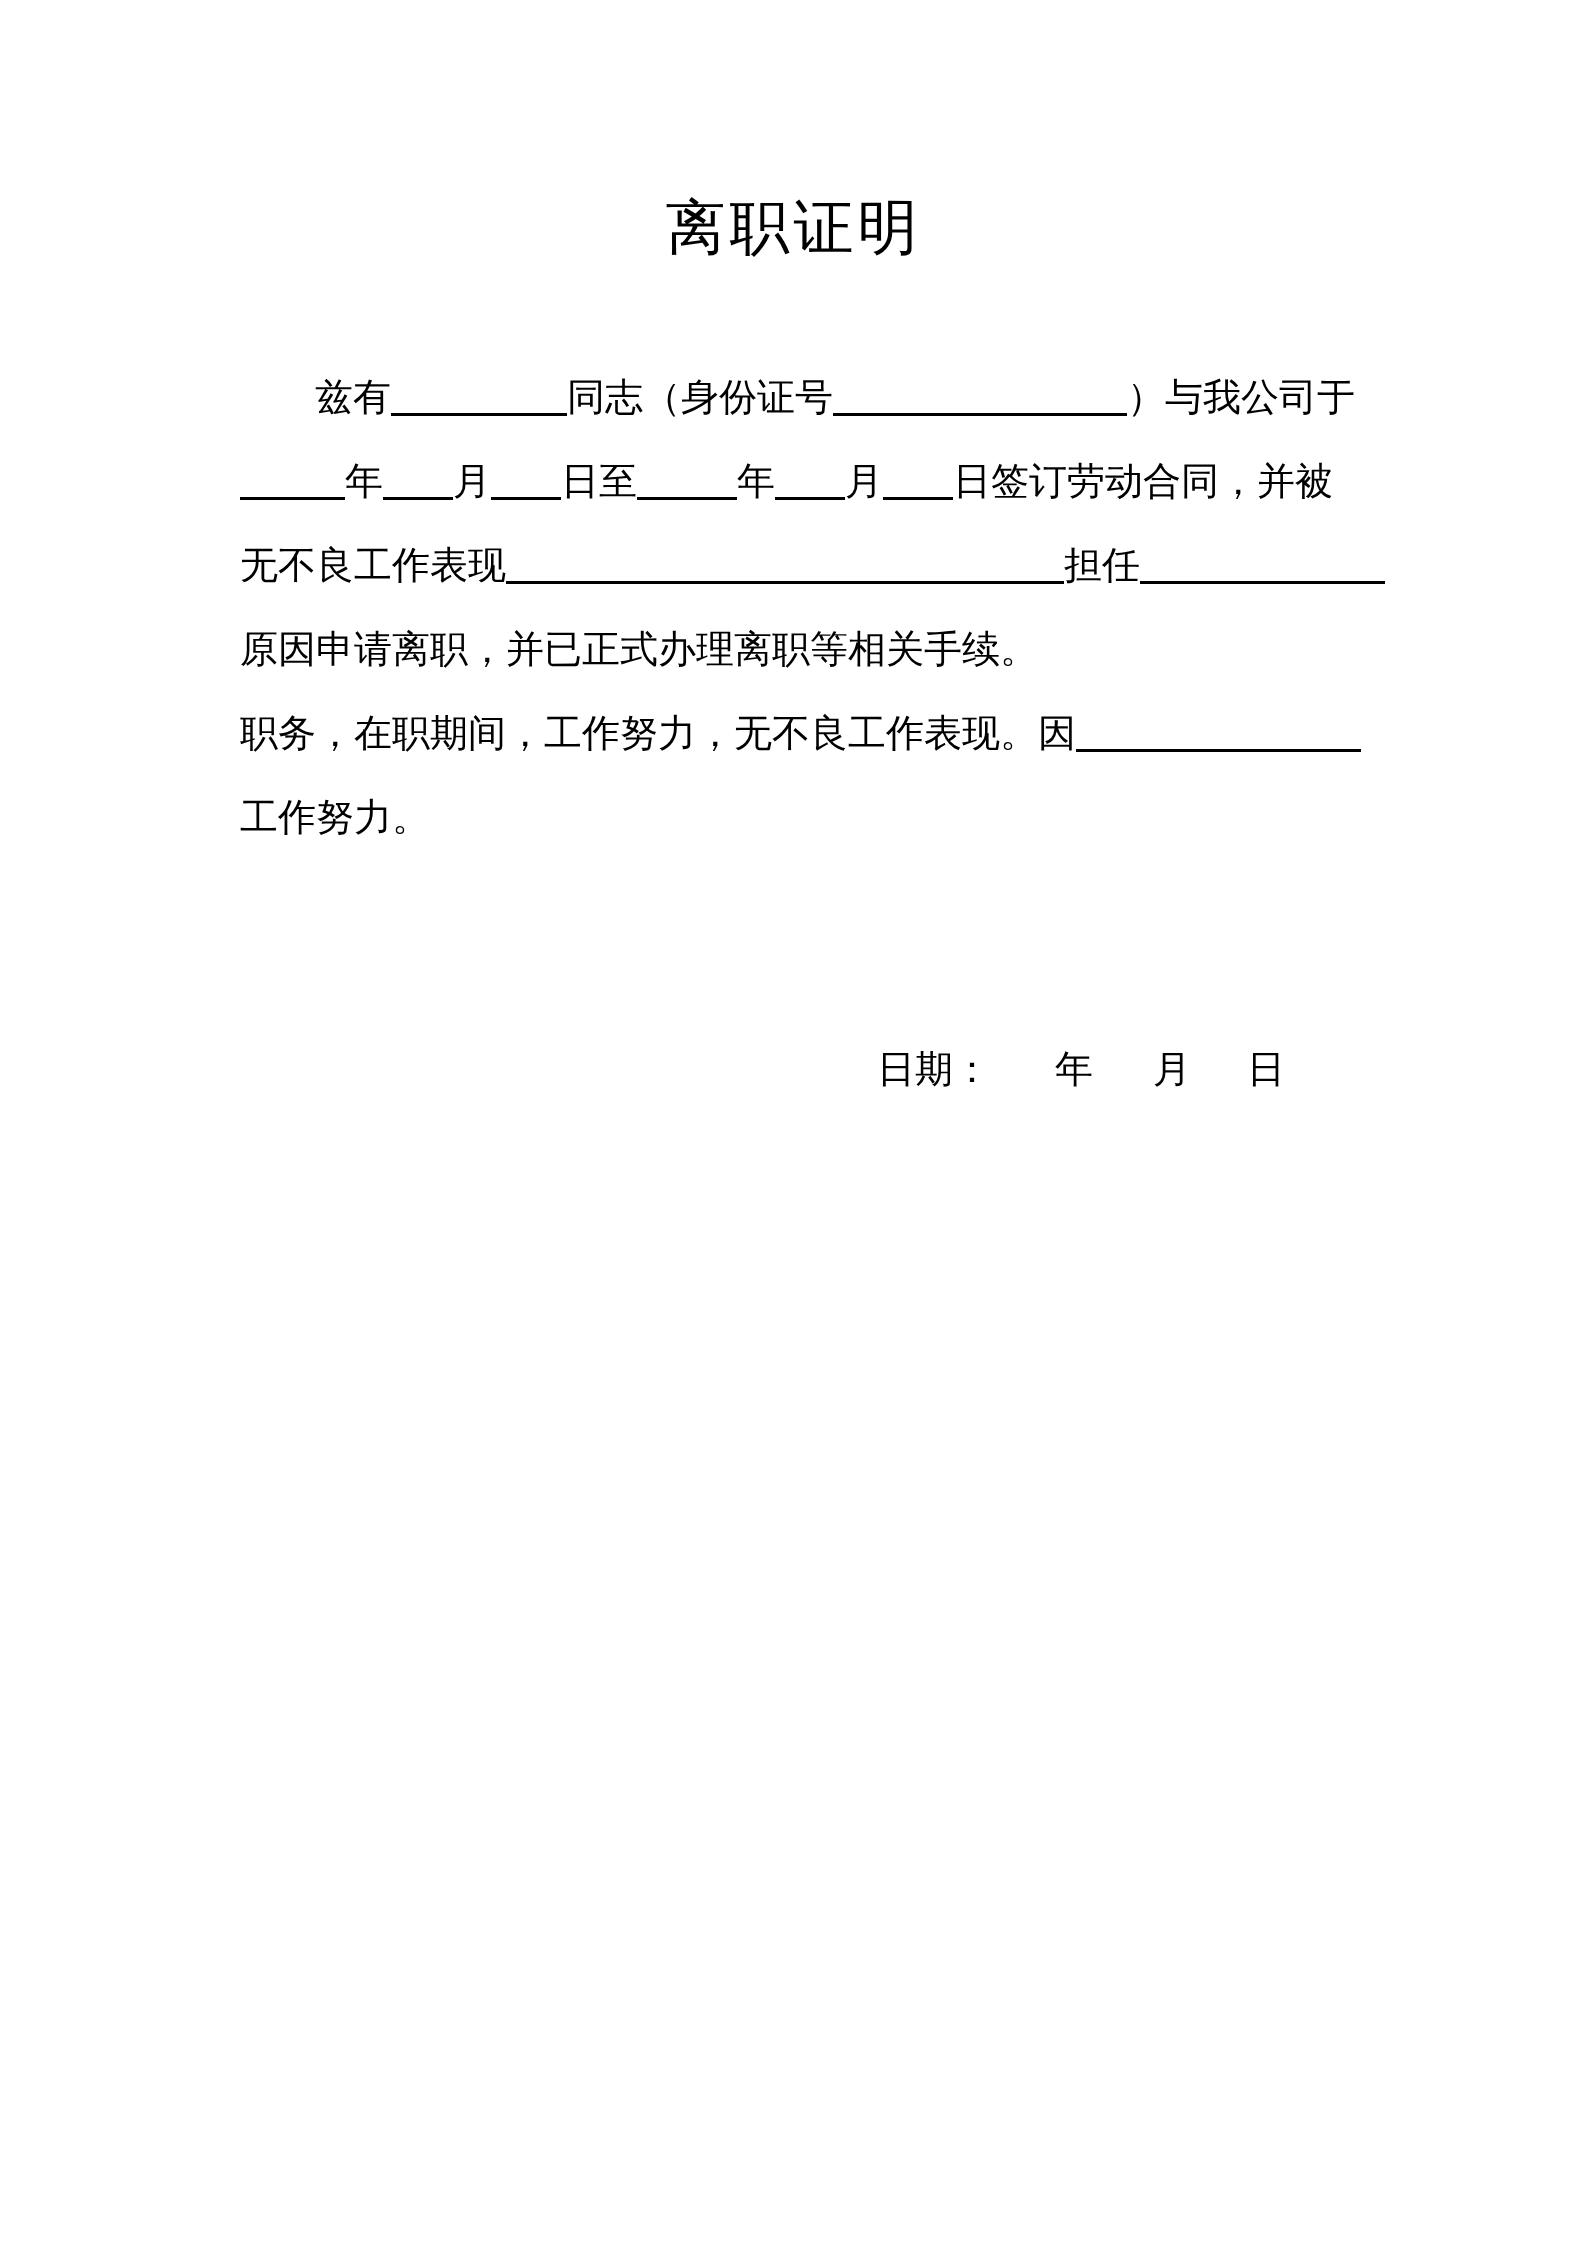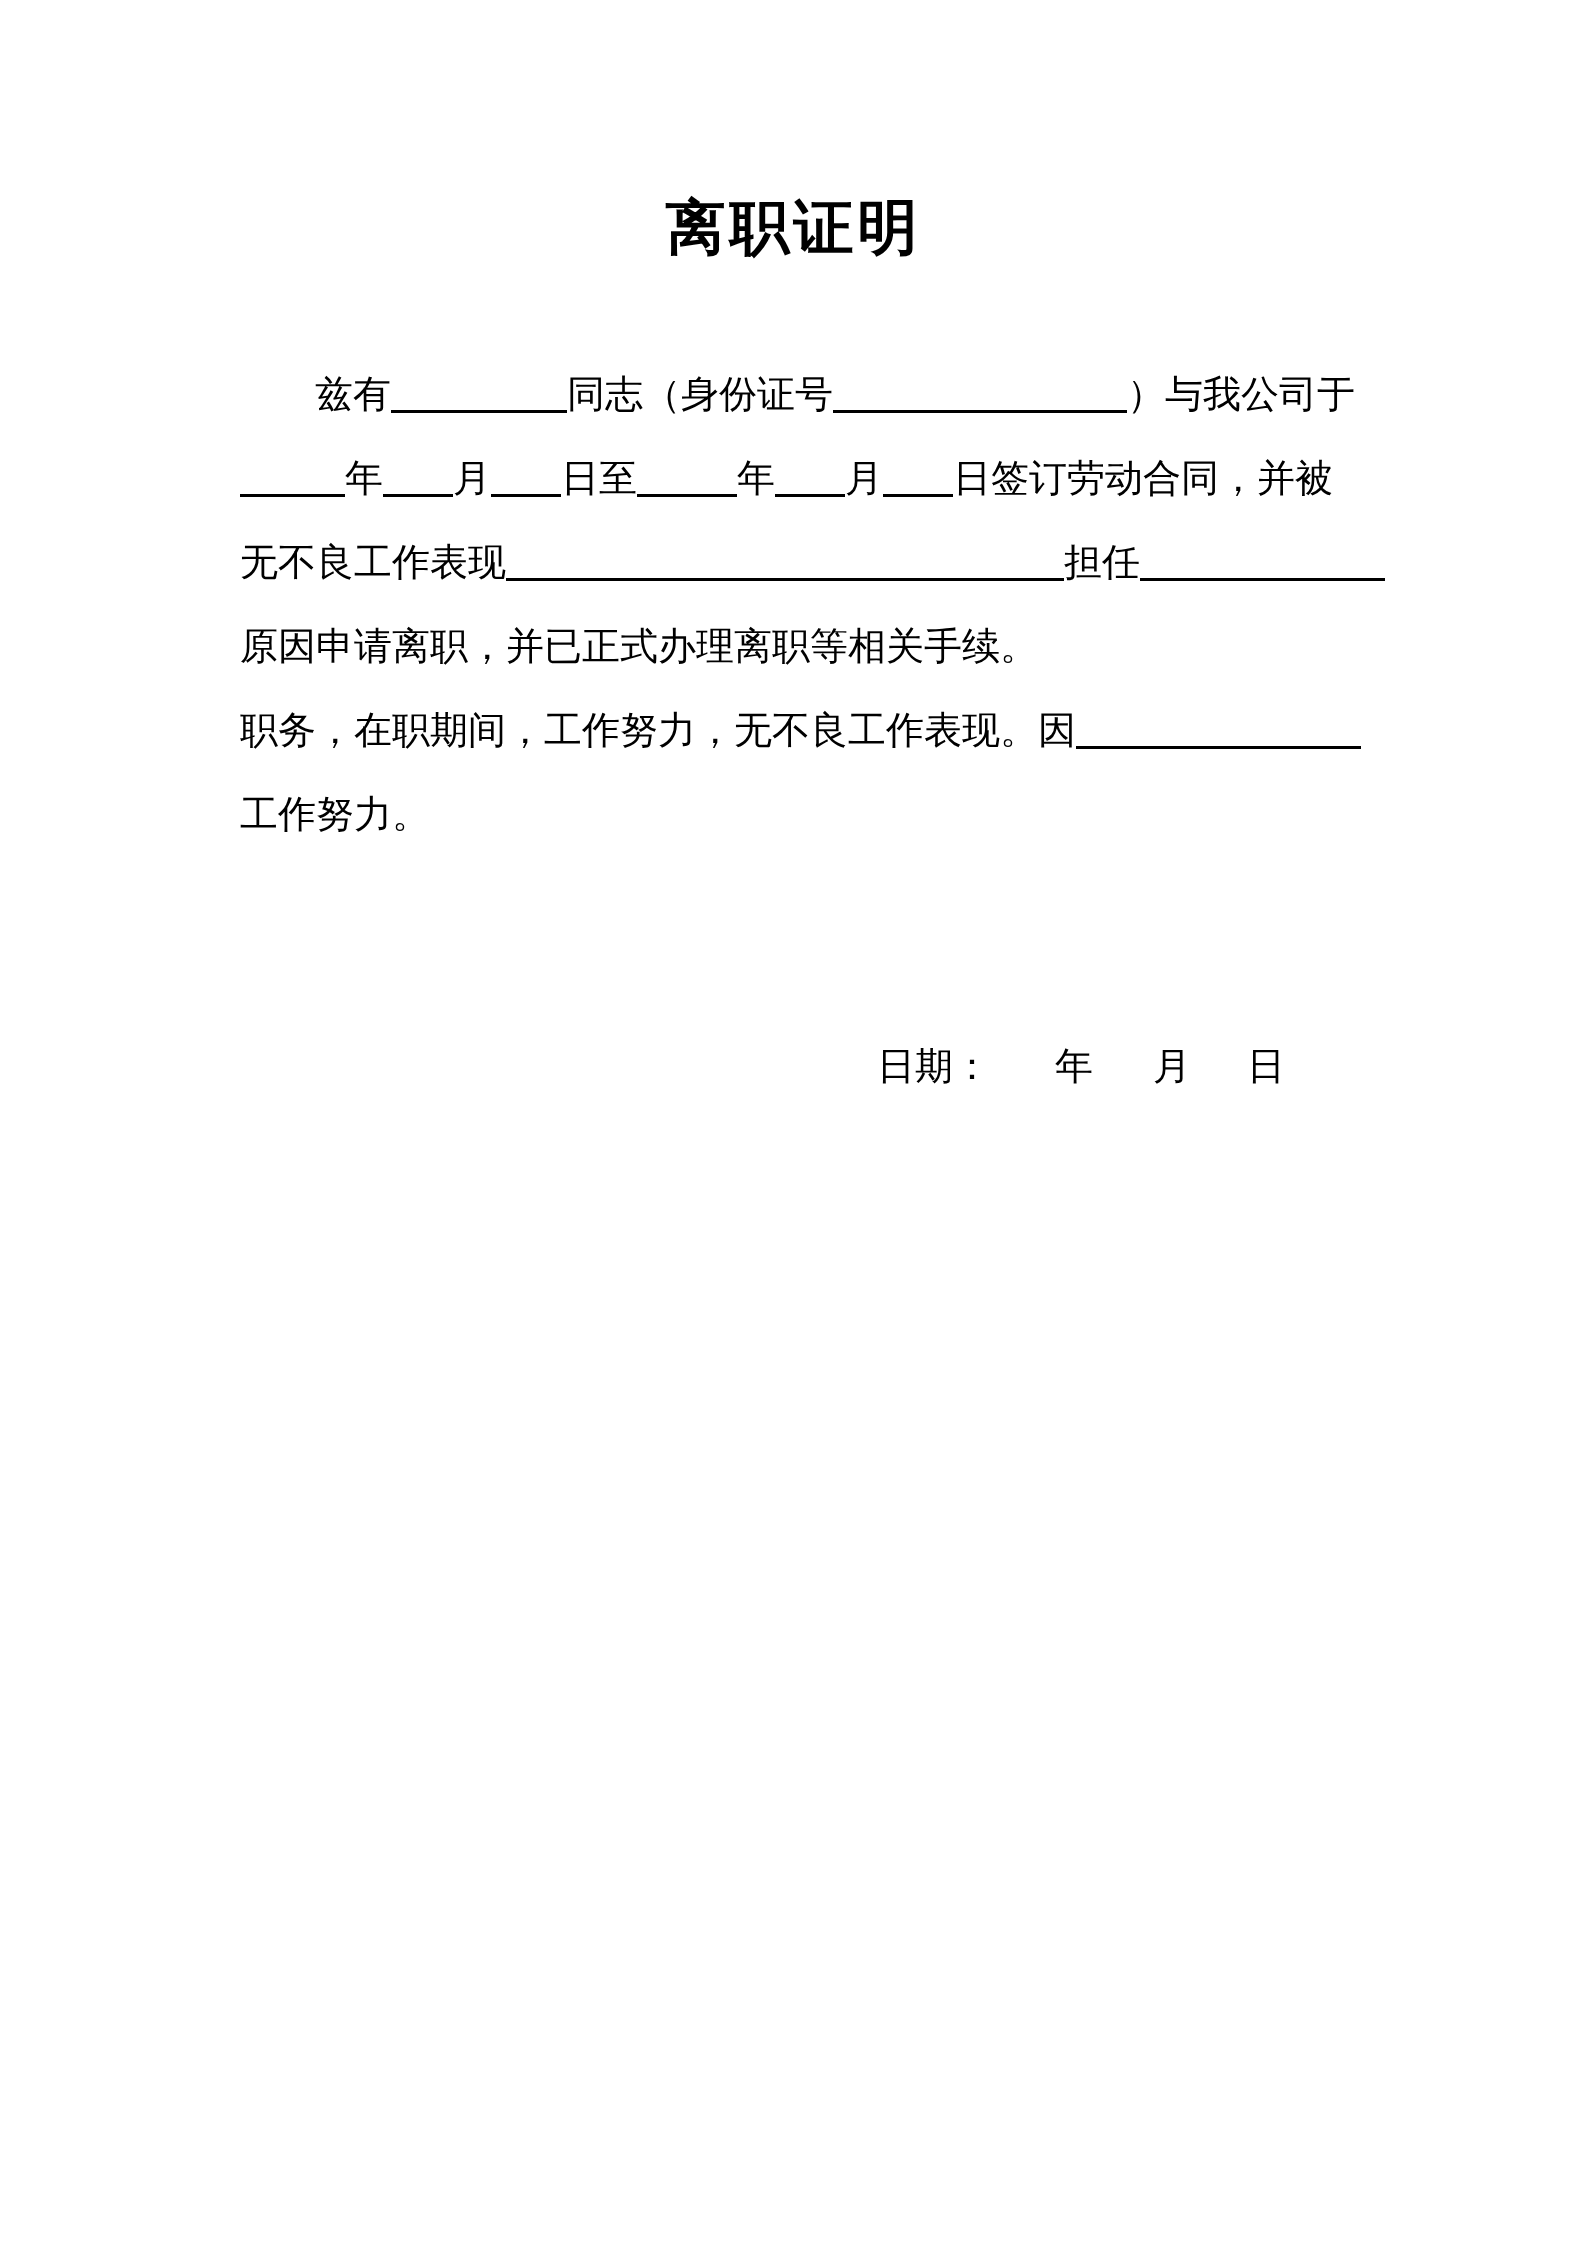--- a/index.html
+++ b/index.html
@@ -17,37 +17,36 @@
     overflow: hidden;
   }
   .title {
     position: absolute;
     top: 192px;
     left: 0;
     width: 100%;
     margin: 0;
     text-align: center;
     font-family: "Liberation Sans", "DejaVu Sans", sans-serif;
-    font-weight: 700;
+    font-weight: 400;
     font-size: 60px;
     line-height: 72px;
     letter-spacing: 4px;
   }
   .doc-body {
     position: absolute;
     top: 355px;
     left: 240px;
     width: 1115px;
     font-size: 38px;
   }
   .line {
     height: 84px;
     line-height: 84px;
     white-space: nowrap;
-    font-family: Liberation Mono, monospace;
   }
   .txt {
     letter-spacing: 0px;
   }
   .blank {
     display: inline-block;
     height: 40px;
     border-bottom: 3px solid #000000;
     vertical-align: -6px;
   }

